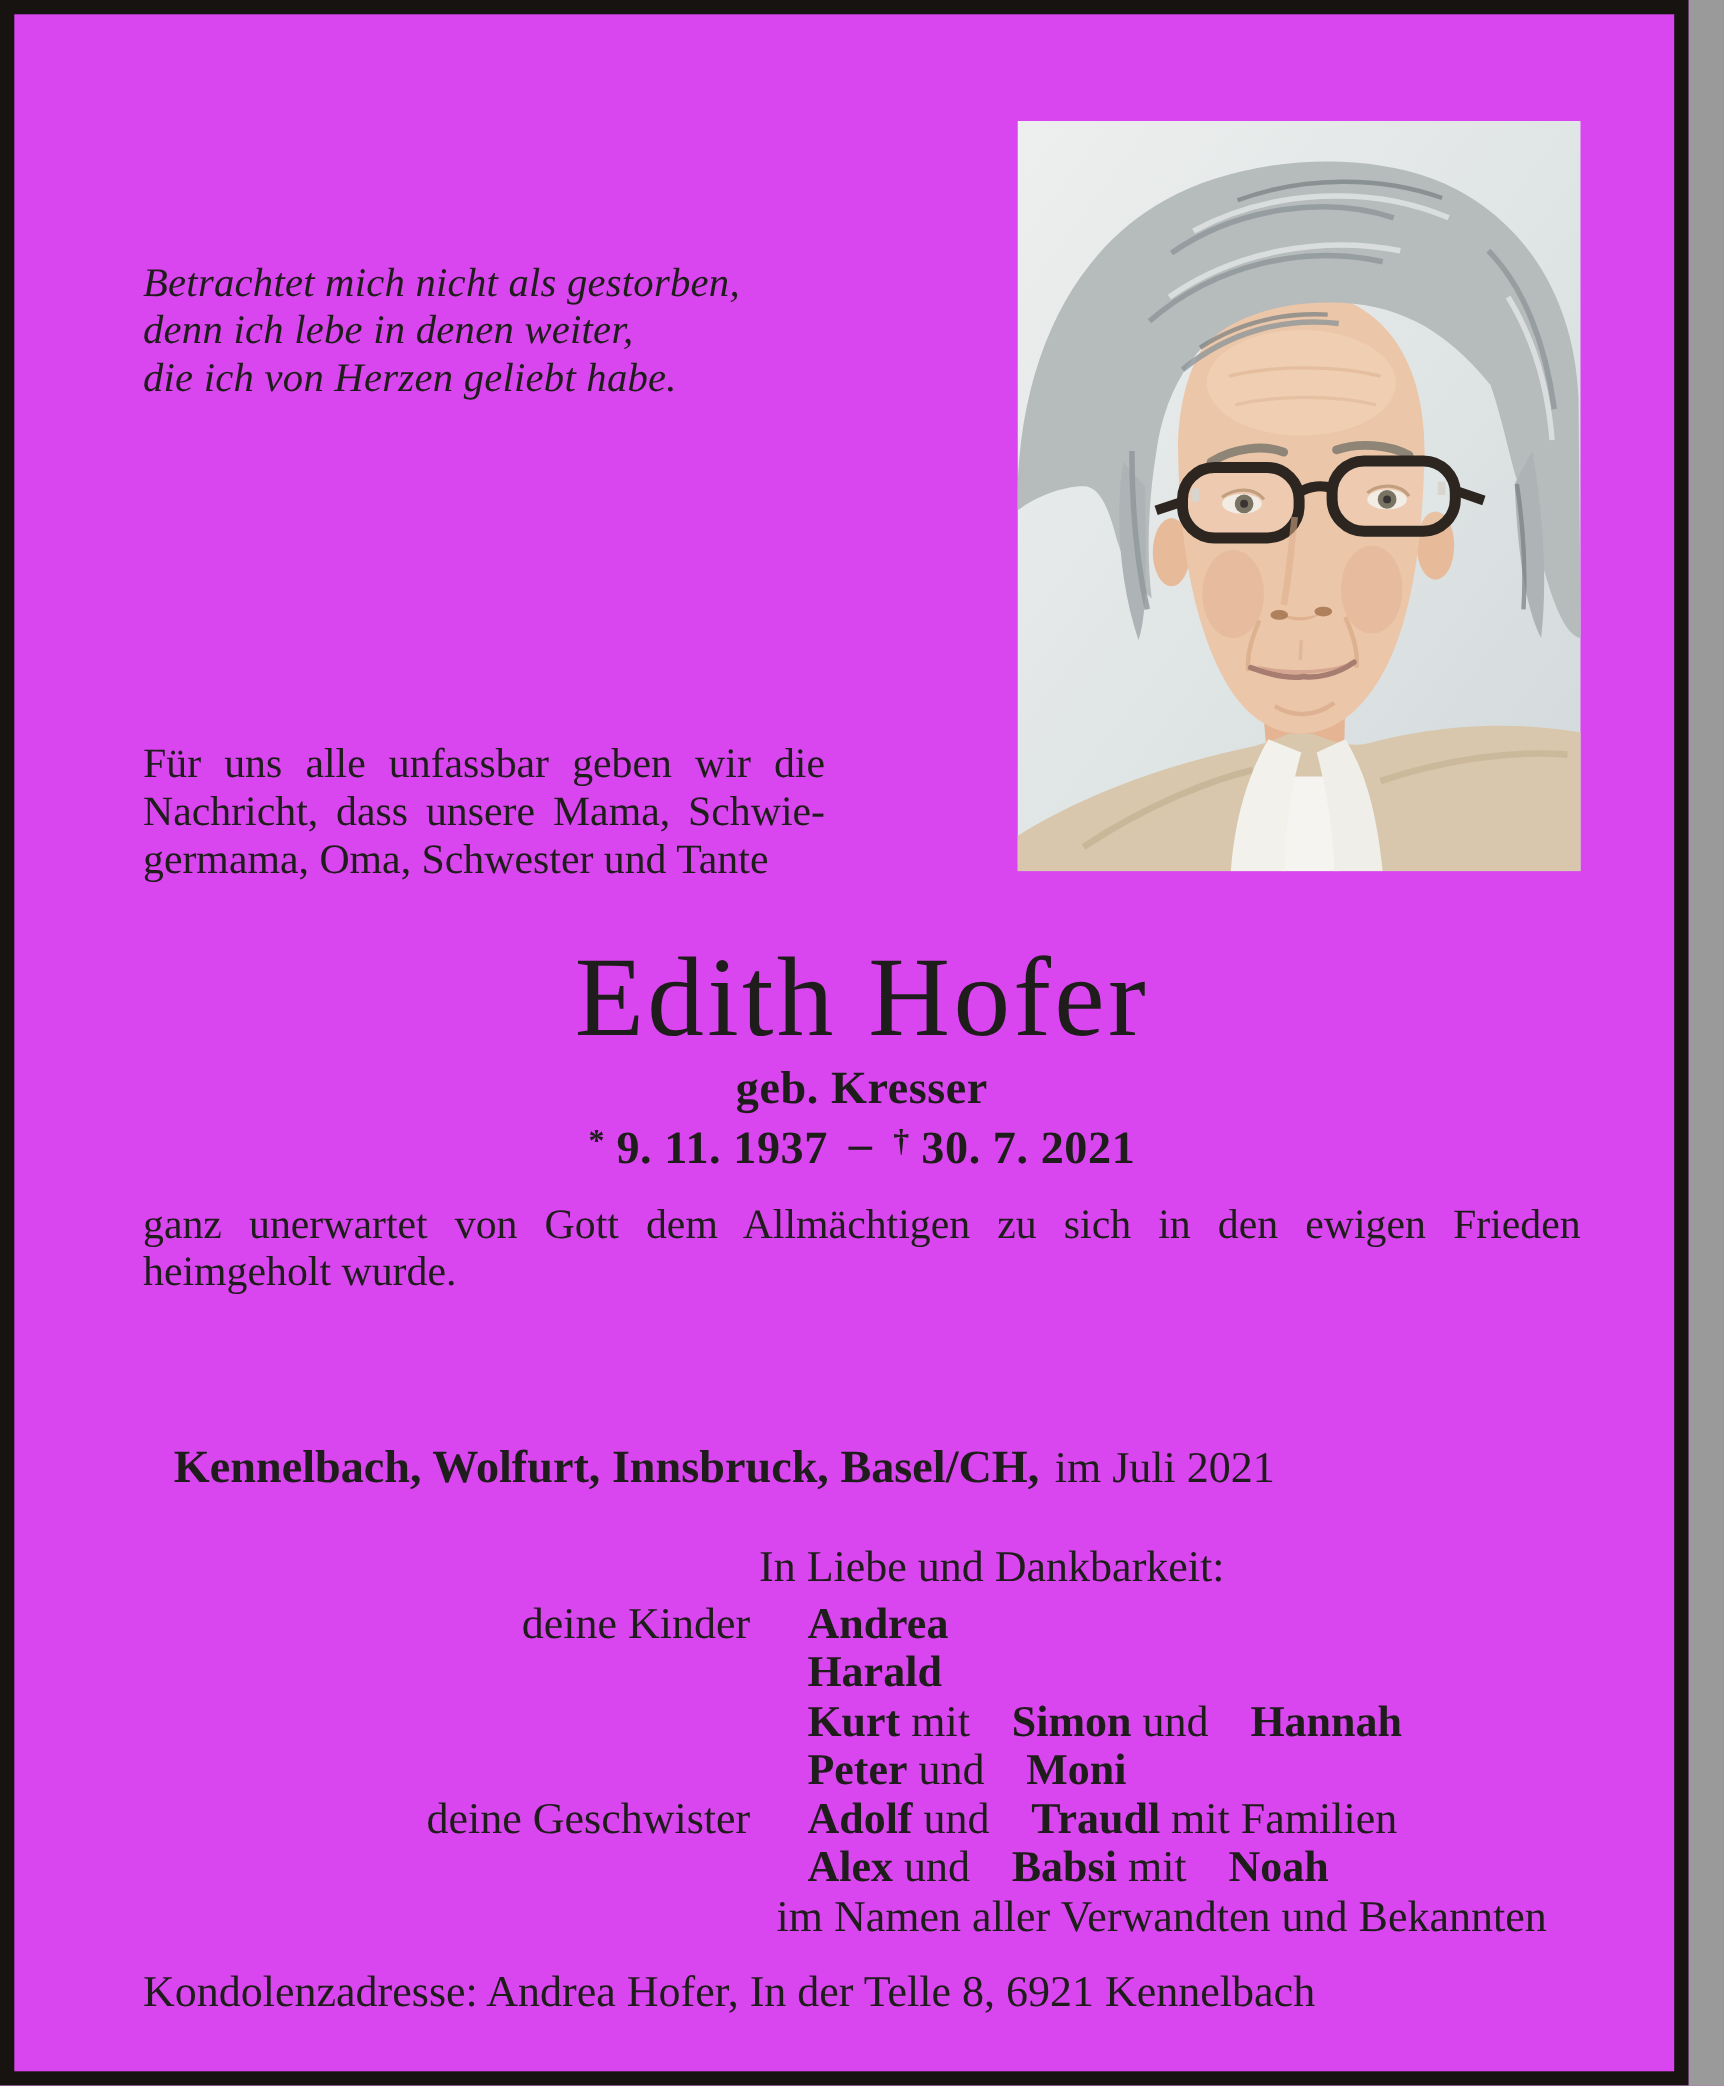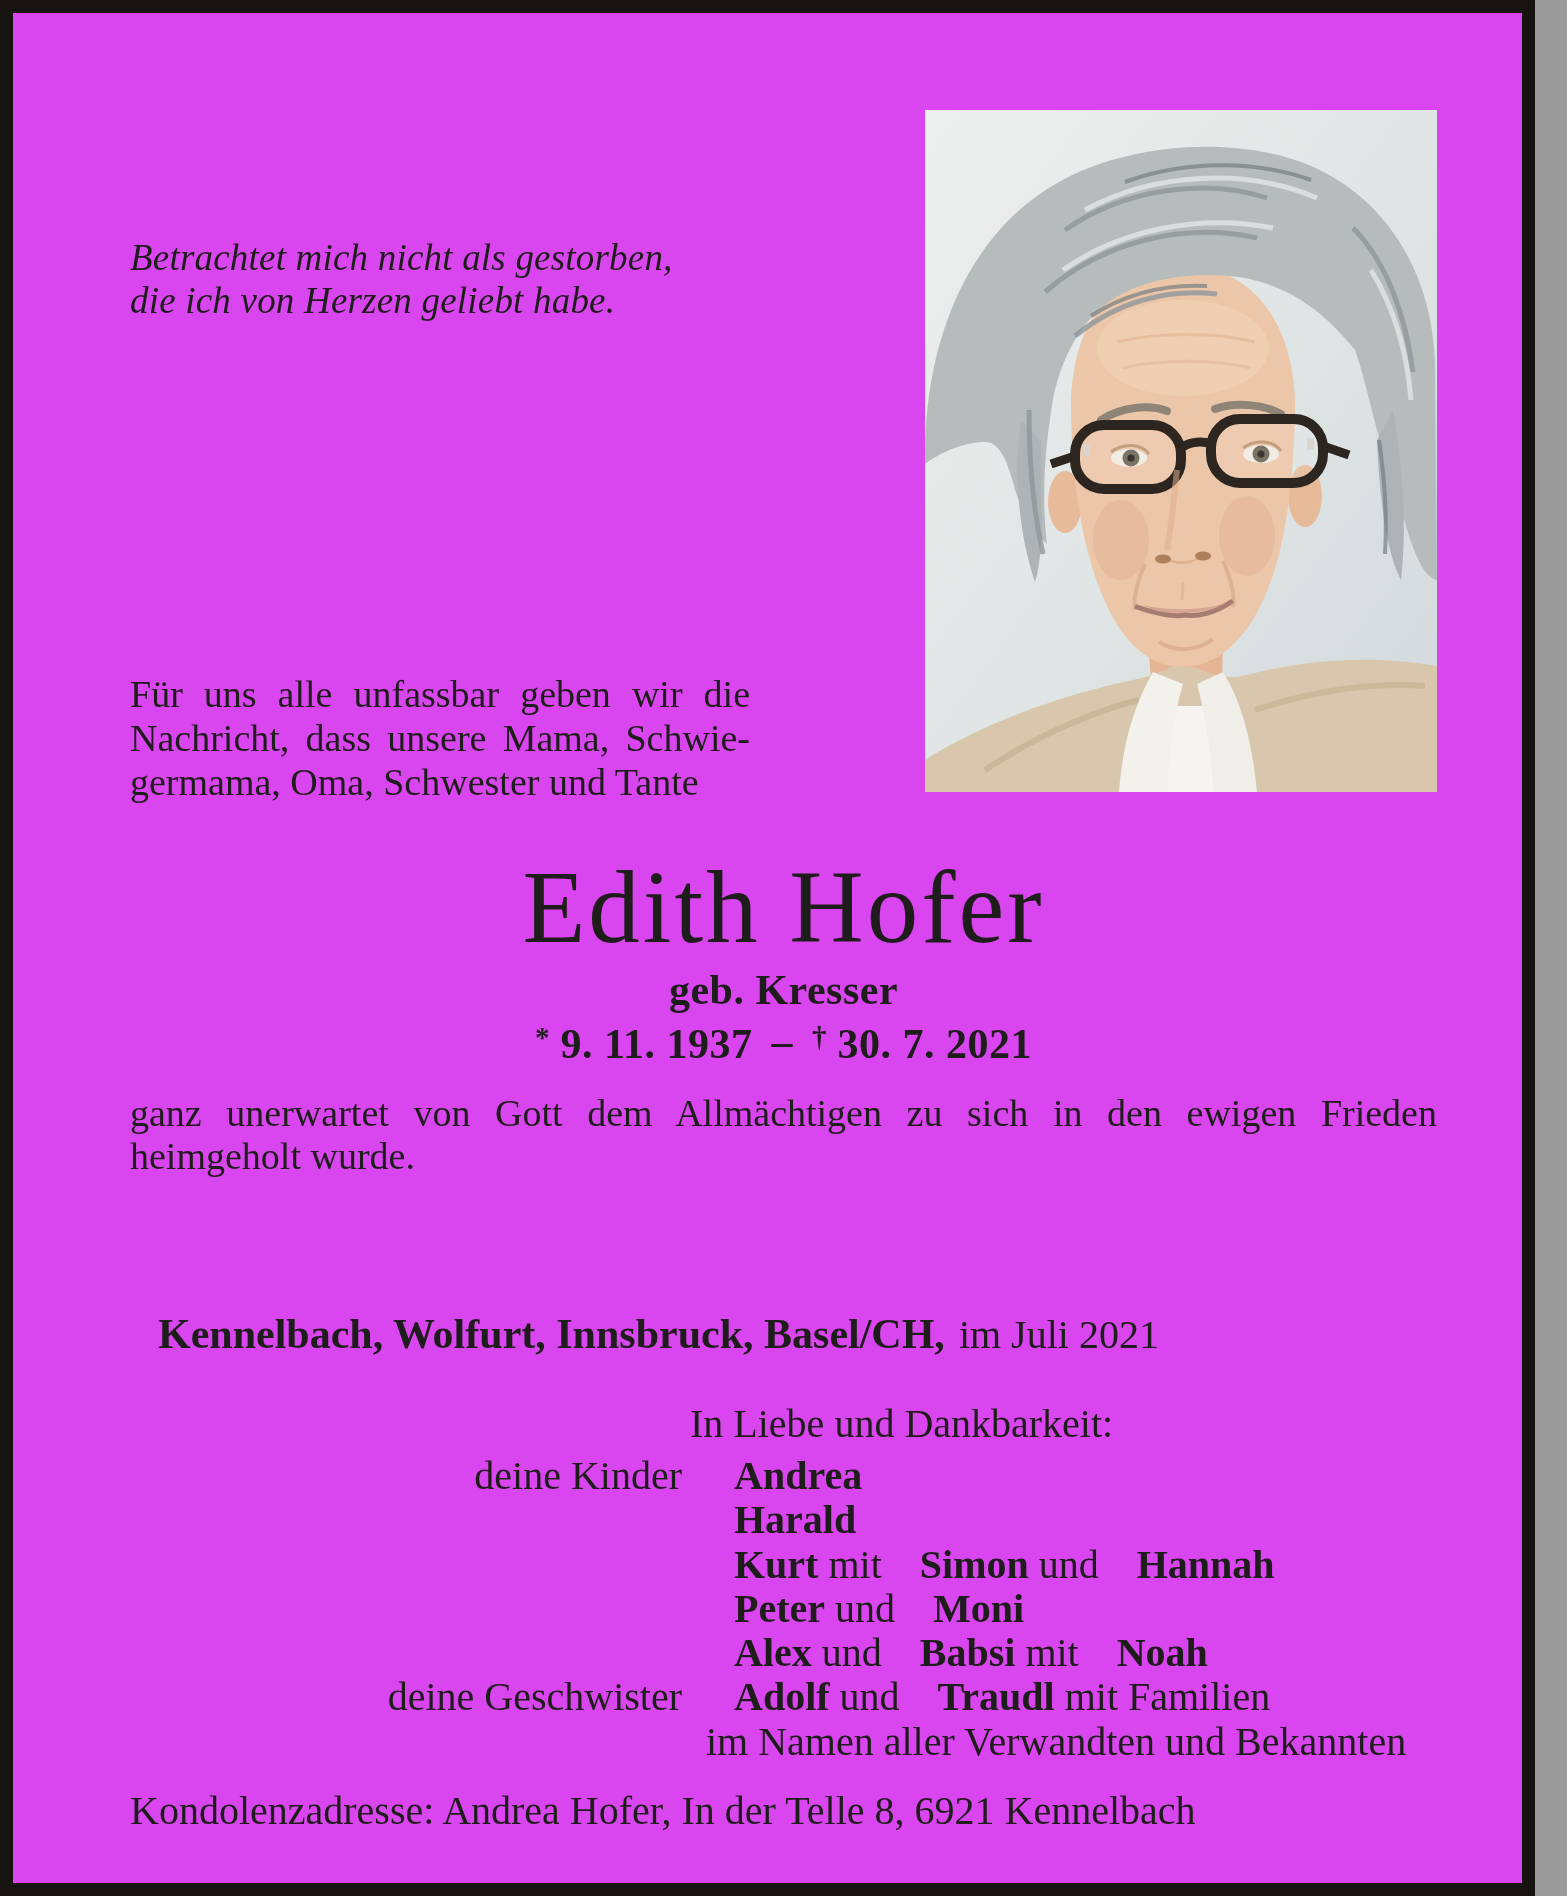--- a/index.html
+++ b/index.html
@@ -52,20 +52,21 @@
 
   .kondolenz{left:117px;top:1776px;width:1307px;font-size:40px;line-height:44px;}
 </style>
 </head>
 <body>
 
 <div class="page">
 
   <div class="abs quote">
     <div>Betrachtet mich nicht als gestorben,</div>
+    <div>denn ich lebe in denen weiter,</div>
     <div>die ich von Herzen geliebt habe.</div>
   </div>
 
   <figure class="abs photo" style="margin:0">
     <svg viewBox="0 0 512 682" preserveAspectRatio="none">
       <defs>
         <linearGradient id="bgg" x1="0" y1="0" x2="1" y2="1">
           <stop offset="0" stop-color="#edefee"></stop>
           <stop offset="0.55" stop-color="#dfe4e4"></stop>
           <stop offset="1" stop-color="#d2d9dc"></stop>
@@ -193,28 +194,28 @@
       </div>
       <div class="sig-row">
         <span class="sig-label"></span>
         <span class="sig-names"><span class="b">Kurt</span><span> mit </span><span class="b">Simon</span><span> und </span><span class="b">Hannah</span></span>
       </div>
       <div class="sig-row">
         <span class="sig-label"></span>
         <span class="sig-names"><span class="b">Peter</span><span> und </span><span class="b">Moni</span></span>
       </div>
       <div class="sig-row">
-        <span class="sig-label"></span>
-        <span class="sig-names"><span class="b">Alex</span><span> und </span><span class="b">Babsi</span><span> mit </span><span class="b">Noah</span></span>
-      </div>
-      <div class="sig-row">
         <span class="sig-label">deine Geschwister</span>
         <span class="sig-names"><span class="b">Adolf</span><span> und </span><span class="b">Traudl</span><span> mit Familien</span></span>
       </div>
       <div class="sig-row">
         <span class="sig-label"></span>
+        <span class="sig-names"><span class="b">Alex</span><span> und </span><span class="b">Babsi</span><span> mit </span><span class="b">Noah</span></span>
+      </div>
+      <div class="sig-row">
+        <span class="sig-label"></span>
         <span class="sig-names"><span>im Namen aller Verwandten und Bekannten</span></span>
       </div>
     </div>
 
   <div class="abs kondolenz">Kondolenzadresse: Andrea Hofer, In der Telle 8, 6921 Kennelbach</div>
 
 </div>
 
 </body></html>

